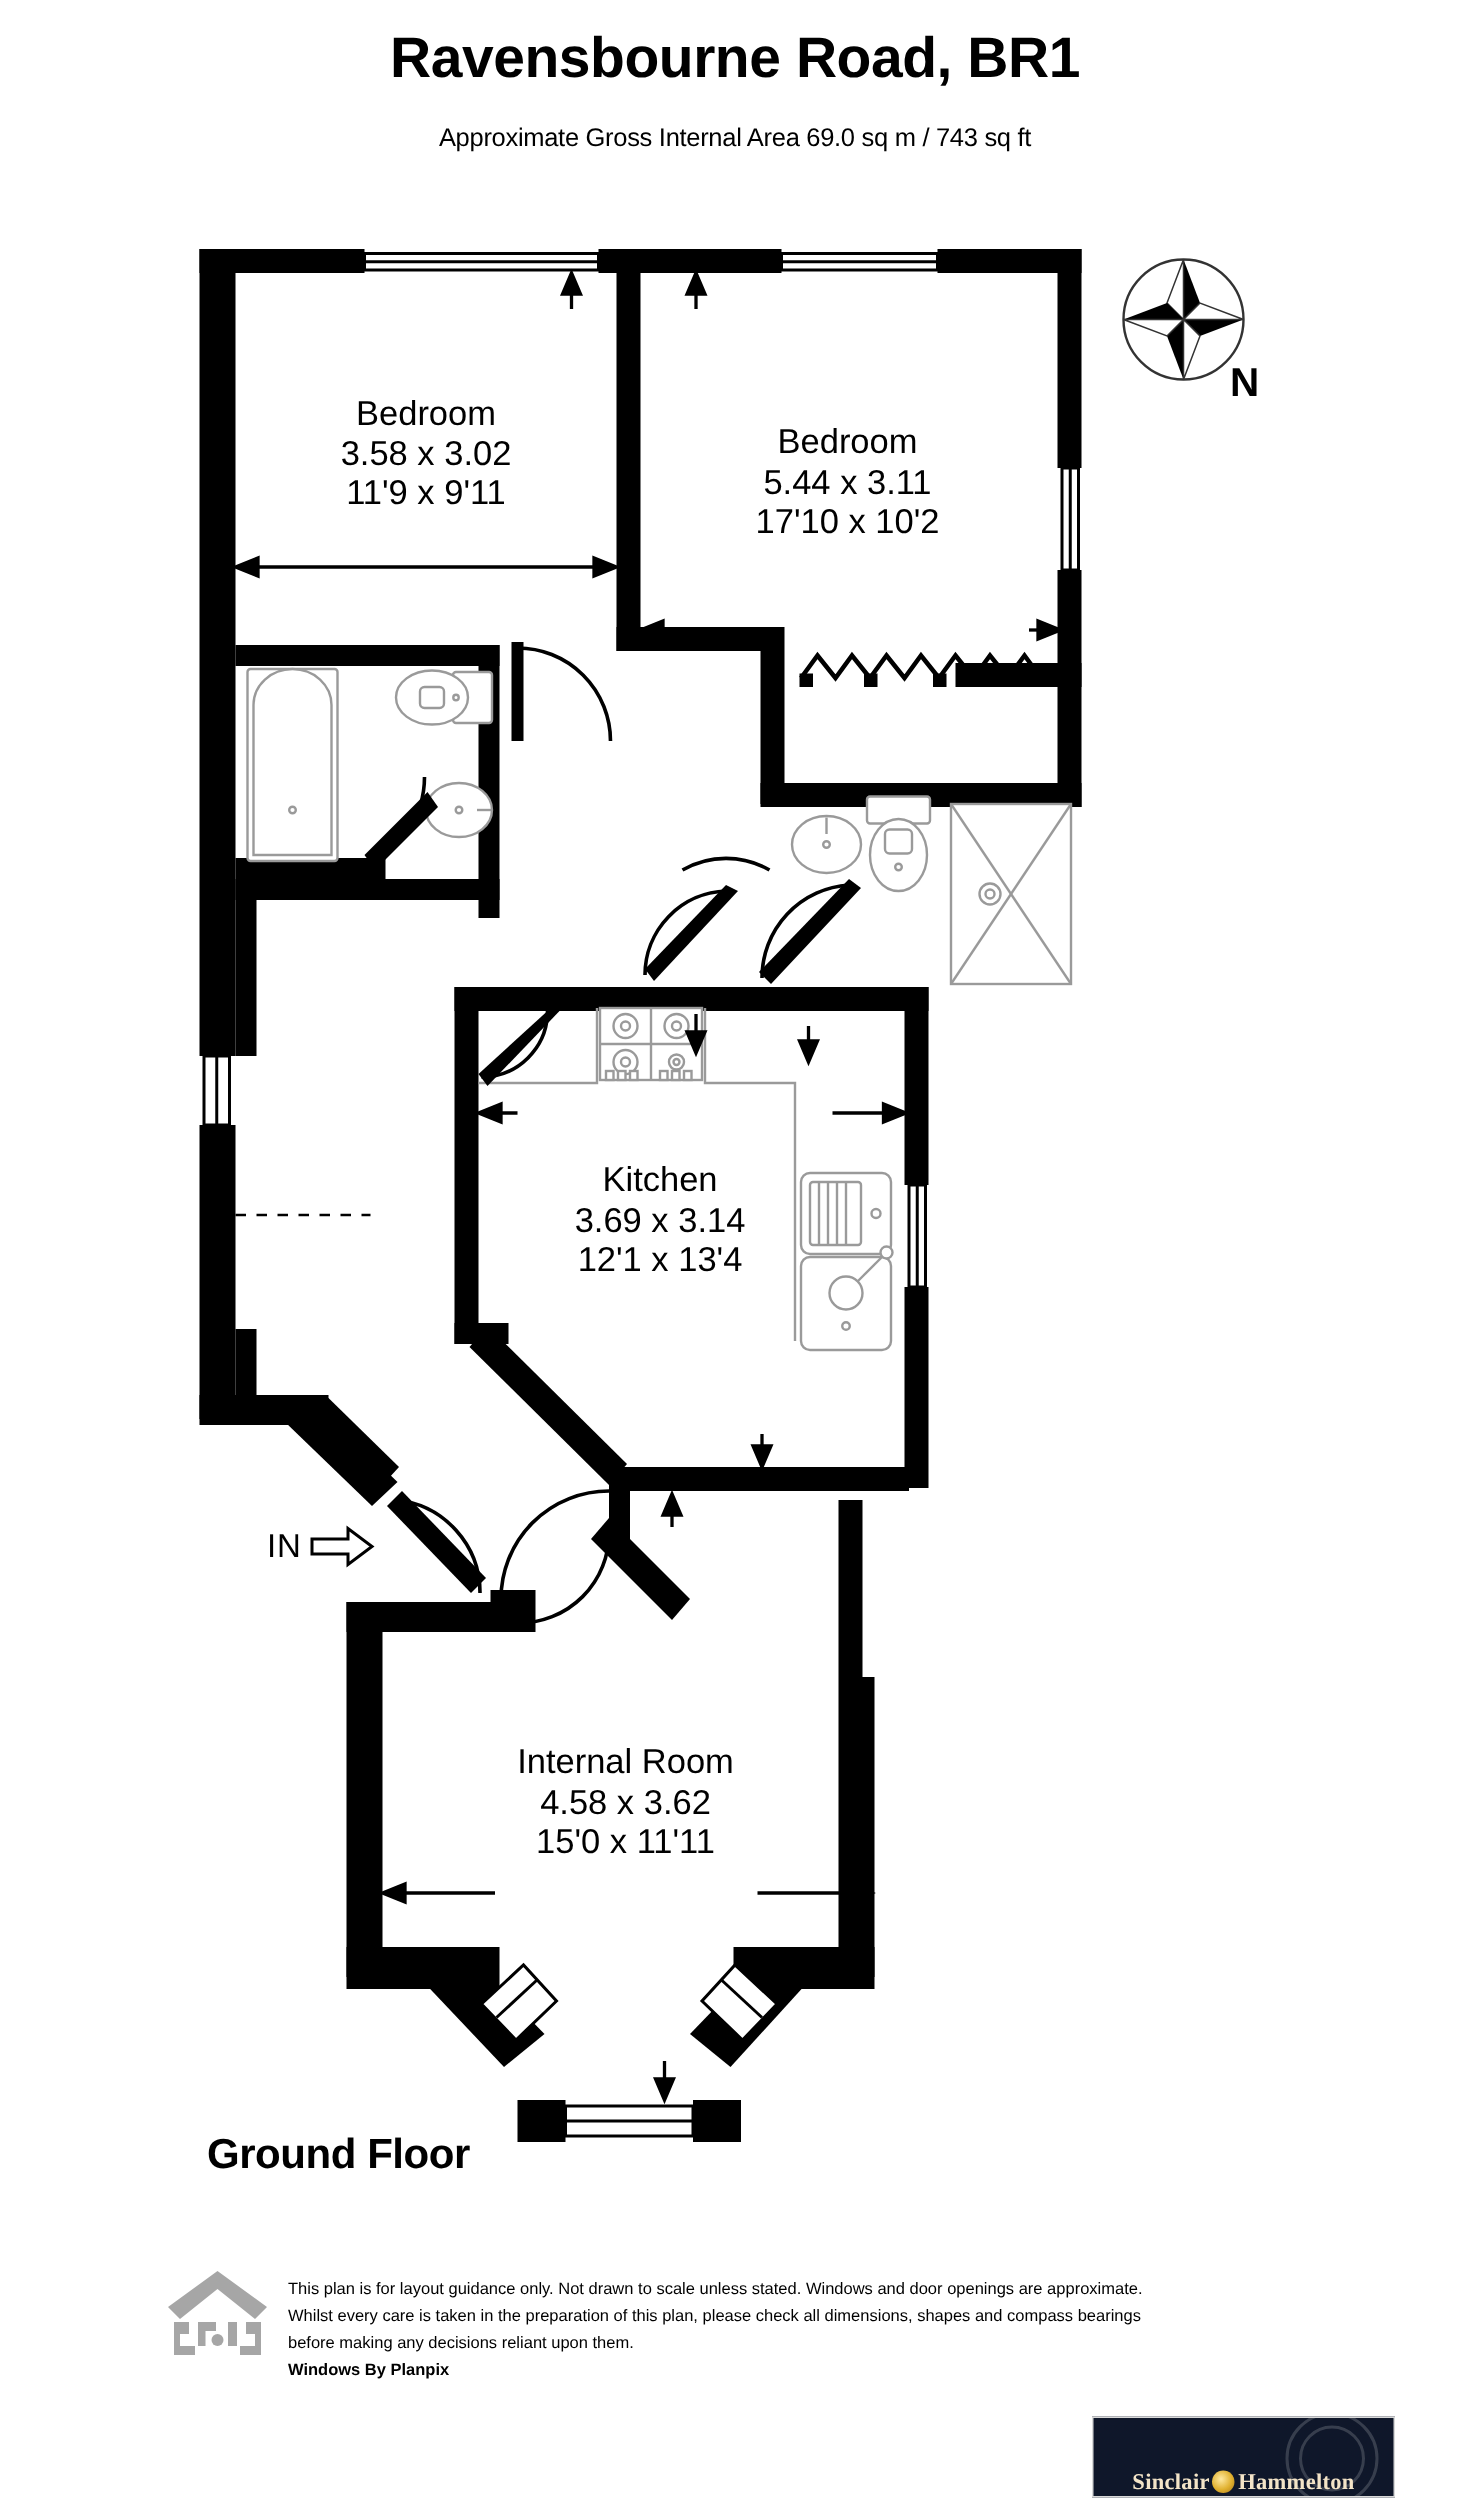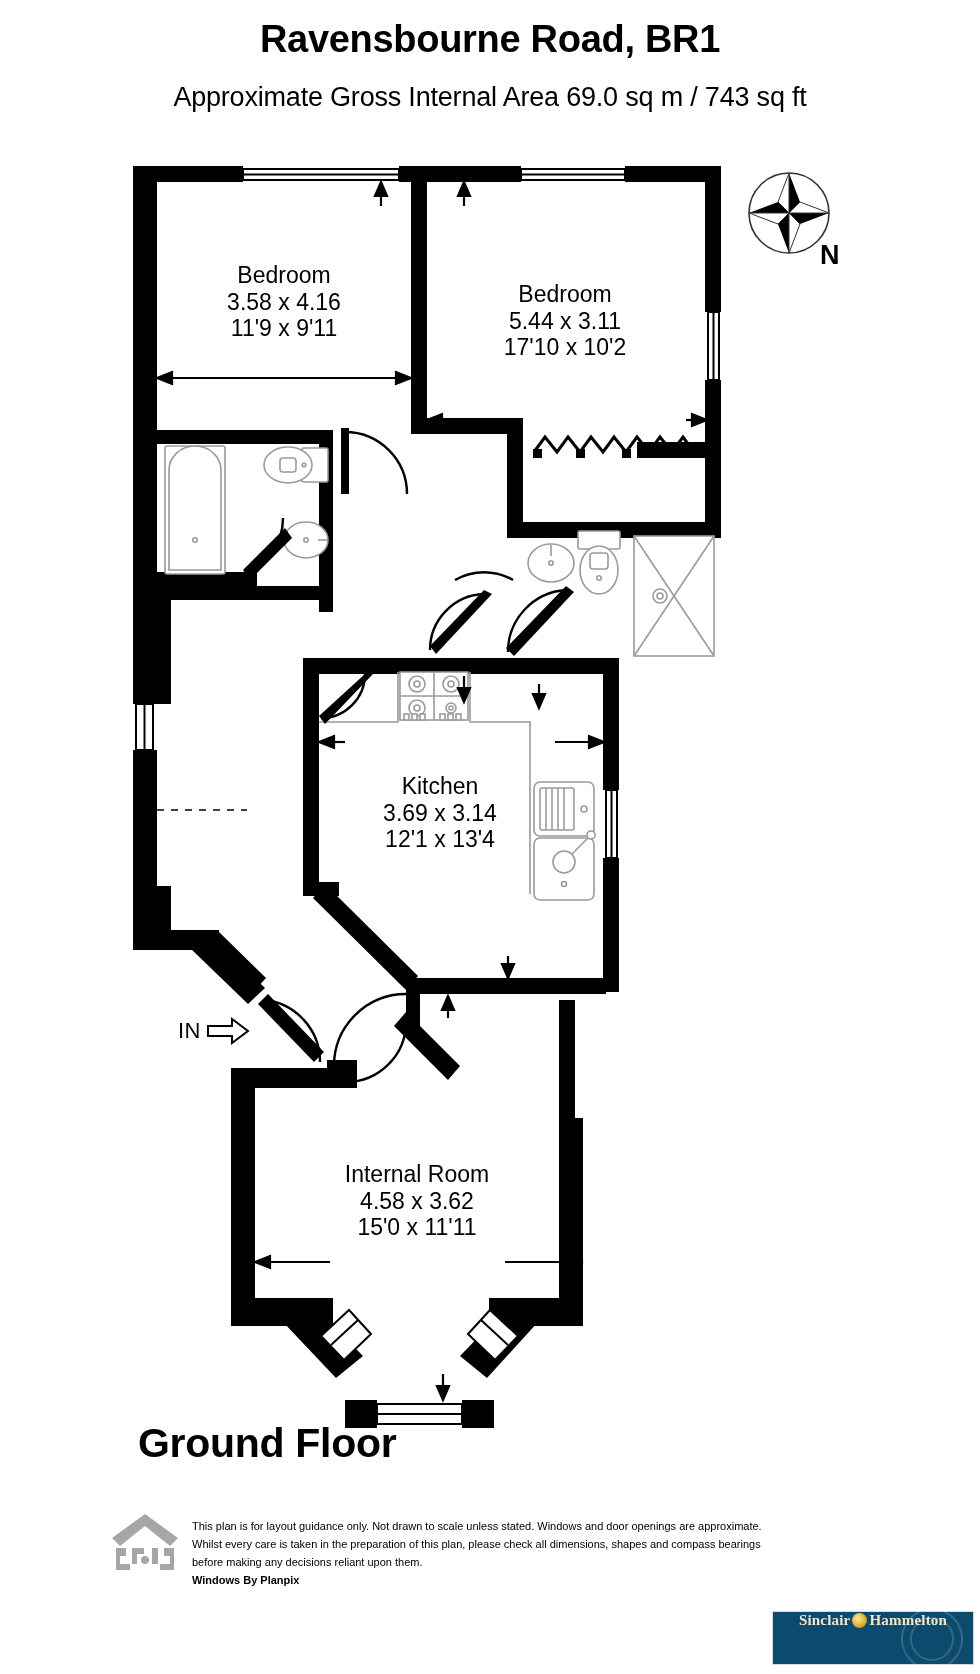--- a/index.html
+++ b/index.html
@@ -5,25 +5,25 @@
   html,body{margin:0;padding:0;background:#ffffff;}
   body{width:980px;height:1674px;position:relative;font-family:"Liberation Sans",sans-serif;color:#000;}
   #root{position:absolute;inset:0;text-decoration:underline;}
 
   .title{
     position:absolute;left:0;right:0;top:18px;text-align:center;
     font-size:38px;font-weight:bold;letter-spacing:-0.3px;
   }
   .subtitle{
     position:absolute;left:0;right:0;top:82px;text-align:center;
-    font-size:27px;font-weight:normal;letter-spacing:-0.2px;
+    font-size:17px;font-weight:normal;letter-spacing:-0.2px;
   }
   .floor-label{
     position:absolute;left:138px;top:1420px;
-    font-size:41px;font-weight:bold;letter-spacing:-0.3px;
+    font-size:28px;font-weight:bold;letter-spacing:-0.3px;
   }
 
   .plan{position:absolute;left:0;top:0;width:980px;height:1674px;}
 
   
   .roomlabel{position:absolute;text-align:center;line-height:1.16;font-size:23px;white-space:nowrap;}
   .roomlabel .nm{font-size:23px;}
   .roomlabel .d1{font-size:23px;}
   .roomlabel .d2{font-size:23px;}
 
@@ -36,23 +36,23 @@
 
   
   .footer-text{
     position:absolute;left:192px;top:1518px;width:578px;
     font-size:11px;line-height:1.62;color:#000;
     font-family:"Liberation Sans",sans-serif;
   }
   .footer-text .produced{font-weight:bold;display:block;margin-top:1px;}
   .house-icon{position:absolute;left:110px;top:1512px;width:70px;height:64px;}
   .logo{
-    position:absolute;left:772px;top:1611px;width:200px;height:52px;
-    background:#0c4a6e;border:1px solid #d9d9d9;
-    display:flex;align-items:flex-start;justify-content:center;overflow:hidden;
+    position:absolute;left:728px;top:1611px;width:200px;height:52px;
+    background:#0f172a;border:1px solid #d9d9d9;
+    display:flex;align-items:flex-end;justify-content:center;overflow:hidden;
   }
   .logo .logotext{
     position:relative;z-index:2;color:#f3e4c8;font-family:"Liberation Serif",serif;
     font-size:15px;font-weight:bold;letter-spacing:0.2px;white-space:nowrap;
   }
   .logo .gold{
     display:inline-block;width:15px;height:15px;border-radius:50%;
     background:radial-gradient(circle at 40% 38%, #ffe9a0 0%, #e0b02e 55%, #a8761b 100%);
     vertical-align:-3px;margin:0 2px;
   }
@@ -363,21 +363,21 @@
       </g>
 
       <g fill="#fff" stroke="#000" stroke-width="2">
         <polygon points="208,1026 232,1026 232,1019 248,1031 232,1043 232,1036 208,1036"></polygon>
       </g>
     </g>
   </svg>
 
   <div class="roomlabel" style="left:175px;top:262px;width:218px;">
     <div class="nm">Bedroom</div>
-    <div class="d1">3.58 x 4.16</div>
+    <div class="d1">3.58 x 3.02</div>
     <div class="d2">11'9 x 9'11</div>
   </div>
 
   <div class="roomlabel" style="left:455px;top:281px;width:220px;">
     <div class="nm">Bedroom</div>
     <div class="d1">5.44 x 3.11</div>
     <div class="d2">17'10 x 10'2</div>
   </div>
 
   <div class="roomlabel" style="left:320px;top:773px;width:240px;">

